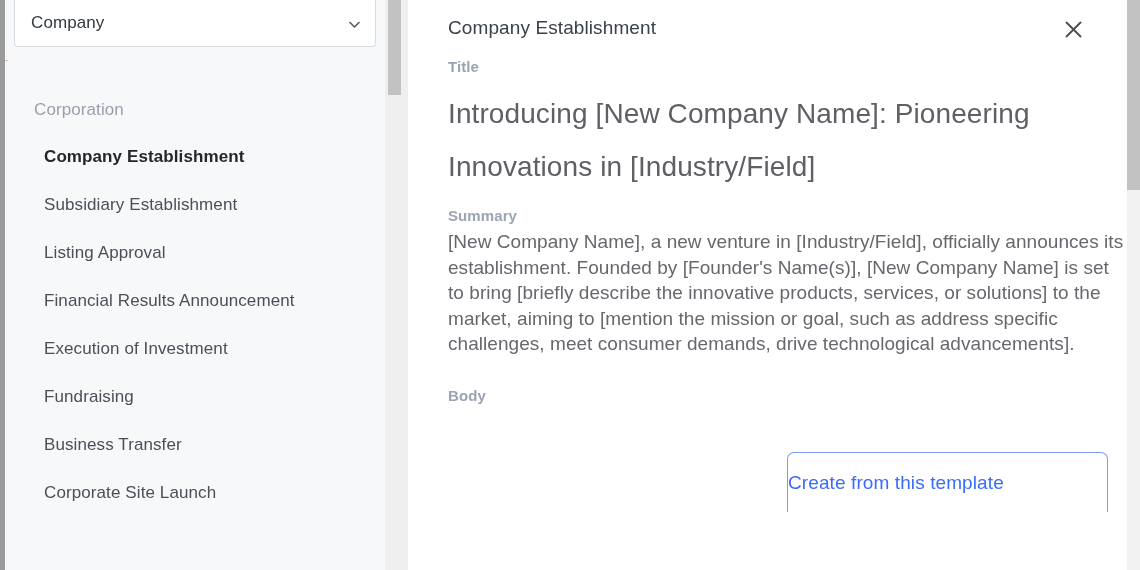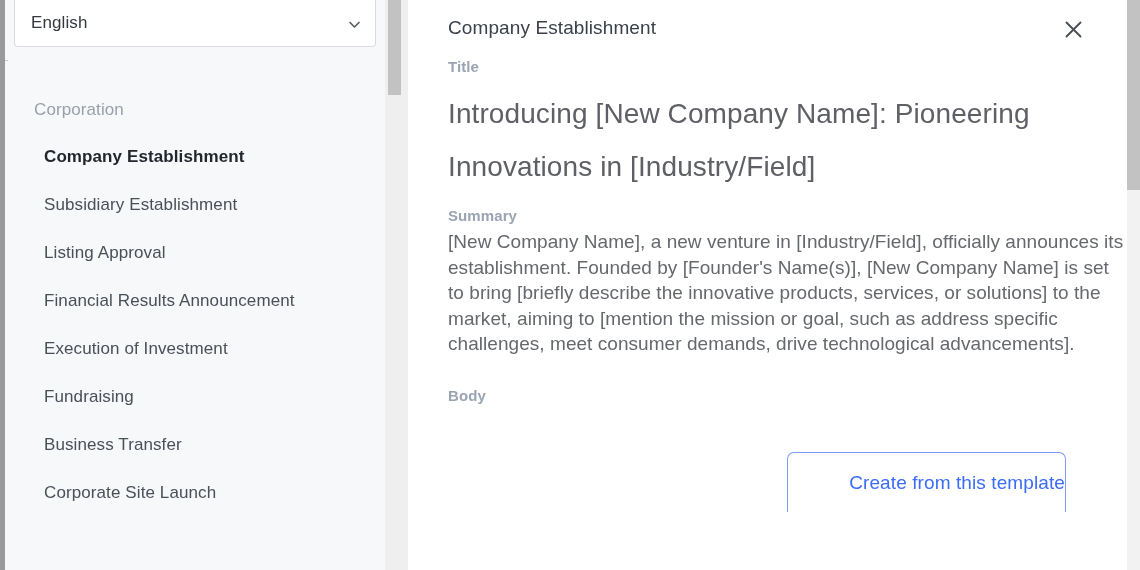--- a/index.html
+++ b/index.html
@@ -216,30 +216,30 @@
     letter-spacing: .05px;
   }
 
   .body-label { margin-top: 30px; }
 
   
   .cta-btn {
     position: absolute;
     left: 379px;
     top: 452px;
-    width: 279px;
+    width: 321px;
     height: 60px;
     border: 1.6px solid #7d9bf5;
     border-radius: 7px 7px 0 0;
     border-bottom: none;
     background: #ffffff;
     box-sizing: border-box;
     display: flex;
     align-items: center;
-    justify-content: flex-end;
+    justify-content: flex-start;
     cursor: pointer;
   }
   .cta-btn-label {
     font-size: 19px;
     color: #3b6cf6;
     letter-spacing: .1px;
   }
 
   
   .panel-scroll-track {
@@ -264,21 +264,21 @@
 
 <div id="app">
 
   <div class="page-scroll-track">
     <div class="page-scroll-thumb"></div>
   </div>
 
   <div class="sidebar">
 
     <div class="lang-select-wrap">
-      <span class="lang-select-value">English</span>
+      <span class="lang-select-value">Company</span>
       <span class="chevron-down">
         <svg width="13" height="13" viewBox="0 0 13 13">
           <path d="M2 4.5 L6.5 9 L11 4.5" fill="none" stroke="#5a5f66" stroke-width="1.7" stroke-linecap="round" stroke-linejoin="round"></path>
         </svg>
       </span>
     </div>
 
     <div class="sidebar-divider"></div>
 
     <nav class="nav">

